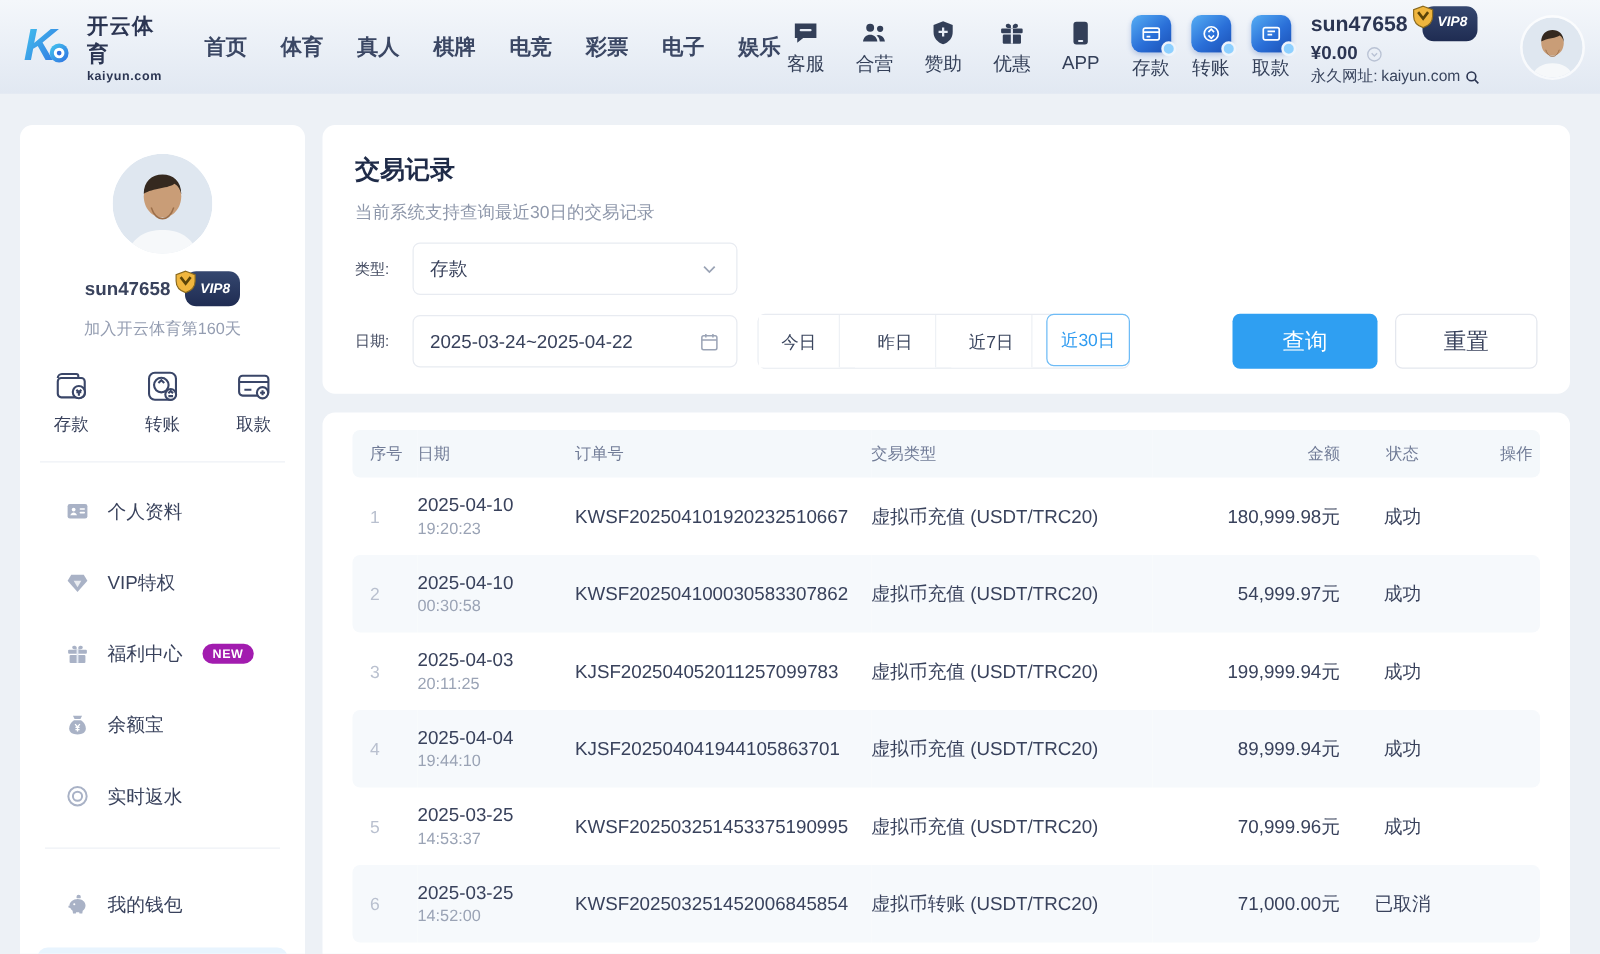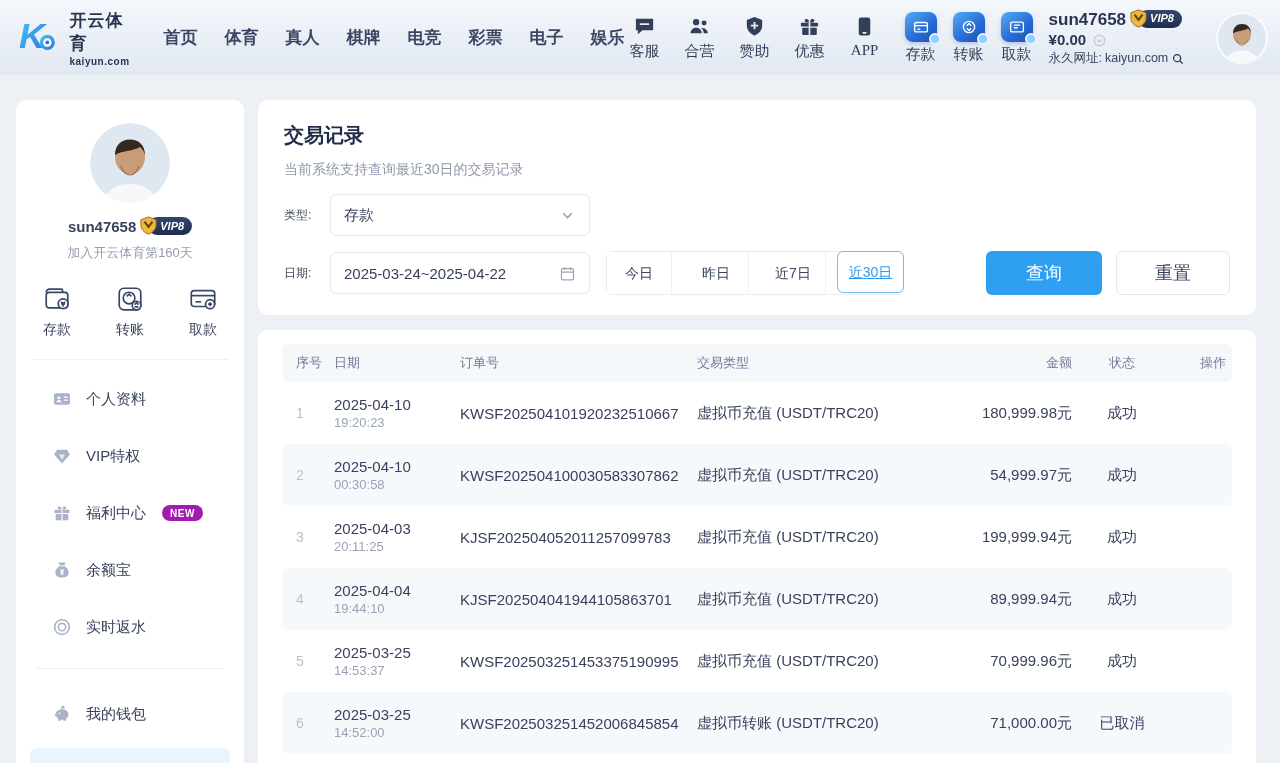--- a/index.html
+++ b/index.html
@@ -10,37 +10,37 @@
   
   .topbar { position:absolute; top:0; left:0; width:1280px; height:75px;
     background:linear-gradient(180deg,#f4f7fb 0%,#e1e8f2 100%);
     display:flex; align-items:center; padding:0 14px 0 18px; }
   .logo { display:flex; align-items:center; gap:8px; cursor:pointer; }
   .logo-mark { width:46px; height:46px; }
   .brand { font-size:17px; font-weight:800; color:#2b3552; letter-spacing:1px; }
   .brand-domain { font-size:10px; font-weight:700; color:#2b3552; letter-spacing:.5px; margin-top:1px; }
   .mainnav { display:flex; gap:27px; margin-left:26px; }
   .mainnav .nav-item { font-size:17px; font-weight:600; color:#3b4764; cursor:pointer; white-space:nowrap; }
-  .quick-icons { margin-left:auto; display:flex; gap:15px;font-family:Liberation Serif, serif; }
+  .quick-icons { margin-left:auto; display:flex; gap:15px; }
   .icon-item { display:flex; flex-direction:column; align-items:center; gap:4px; cursor:pointer; min-width:40px; }
   .icon-item .ico { width:23px; height:23px; color:#333f58; }
   .icon-item .lbl { font-size:15px; color:#333f58; }
   .wallet-actions { display:flex; gap:16px; margin-left:20px; }
   .wallet-item { display:flex; flex-direction:column; align-items:center; gap:3px; cursor:pointer; }
   .tile { position:relative; width:32px; height:30px; border-radius:8px;
     background:linear-gradient(140deg,#56aef4 0%,#2a6fd8 55%,#1b4fb4 100%);
     display:flex; align-items:center; justify-content:center; box-shadow:0 2px 4px rgba(30,80,170,.25); }
   .tile svg { width:18px; height:18px; }
   .tile .mini-badge { position:absolute; right:-4px; bottom:-3px; width:12px; height:12px; border-radius:50%;
     background:#8ed0ff; border:2px solid #eef4fb; }
   .wallet-item .lbl { font-size:15px; color:#333f58; }
   .userblock { margin-left:16px; width:168px; line-height:1.25; }
   .u-row1 { display:flex; align-items:center; }
   .u-name { font-size:17px; font-weight:700; color:#2b3552; }
-  .vip-badge { position:relative; display:inline-flex; align-items:center; height:18px; margin-left:12px;
+  .vip-badge { position:relative; display:inline-flex; align-items:center; height:28px; margin-left:12px;
     background:linear-gradient(180deg,#35476f,#1f2c52); border-radius:9px; padding:0 8px 0 12px;
     color:#fff; font-size:11px; font-style:italic; font-weight:700; }
   .vip-shield { position:absolute; left:-9px; top:-1px; width:19px; height:19px; }
   .u-row2 { display:flex; align-items:center; gap:6px; margin-top:1px; }
   .u-balance { font-size:15px; font-weight:700; color:#2b3552; }
   .refresh-ico { width:15px; height:15px; color:#b9c2d4; }
   .u-row3 { display:flex; align-items:center; gap:3px; margin-top:1px; font-size:12.5px; color:#3a455e; }
   .search-ico { width:14px; height:14px; color:#2b3552; cursor:pointer; }
   .avatar { width:48px; height:48px; border-radius:50%; overflow:hidden; margin-left:10px; flex:none;
     box-shadow:0 0 0 2px rgba(255,255,255,.7); cursor:pointer; }
@@ -78,21 +78,21 @@
   .frow { display:flex; align-items:center; margin-top:15px; }
   .flabel { font-size:12px; color:#424a60; width:46px; flex:none; }
   .select-box, .date-box { width:260px; height:42px; border:1px solid #e8ebf1; border-radius:6px;
     display:flex; align-items:center; justify-content:space-between; padding:0 13px;
     font-size:15px; color:#39425c; cursor:pointer; background:#fff; }
   .select-box .ico, .date-box .ico { width:17px; height:17px; color:#9aa3b5; }
   .range-group { display:flex; margin-left:16px; border:1px solid #e8ebf1; border-radius:6px; background:#fff;gap:12px; }
   .range-btn { width:65px; height:42px; line-height:40px; text-align:center; font-size:14px;
     color:#3a455e; cursor:pointer; border-right:1px solid #eef1f5; background:#fff; border-top:0; border-bottom:0; border-left:0;
     font-family:inherit; }
-  .range-btn:last-child { border-right:0;text-decoration:underline; }
+  .range-btn:last-child { border-right:0; }
   .range-btn.active { border:1px solid #6fbcf6; border-radius:6px; color:#2e9bf0; margin:-1px;
     position:relative; z-index:1; width:67px; }
   .action-btns { margin-left:auto; display:flex; gap:14px; }
   .btn { height:44px; border-radius:6px; font-size:18px; cursor:pointer; border:none; font-family:inherit; }
   .btn-primary { width:116px; background:#2f9ff2; color:#fff; }
   .btn-plain { width:114px; background:#fff; border:1px solid #e4e7ee; color:#39425c; }
 
   
   .table-panel { margin-top:15px; height:450px; padding:14px 24px 0; overflow:hidden; }
   table { width:100%; border-collapse:separate; border-spacing:0; table-layout:fixed; }

